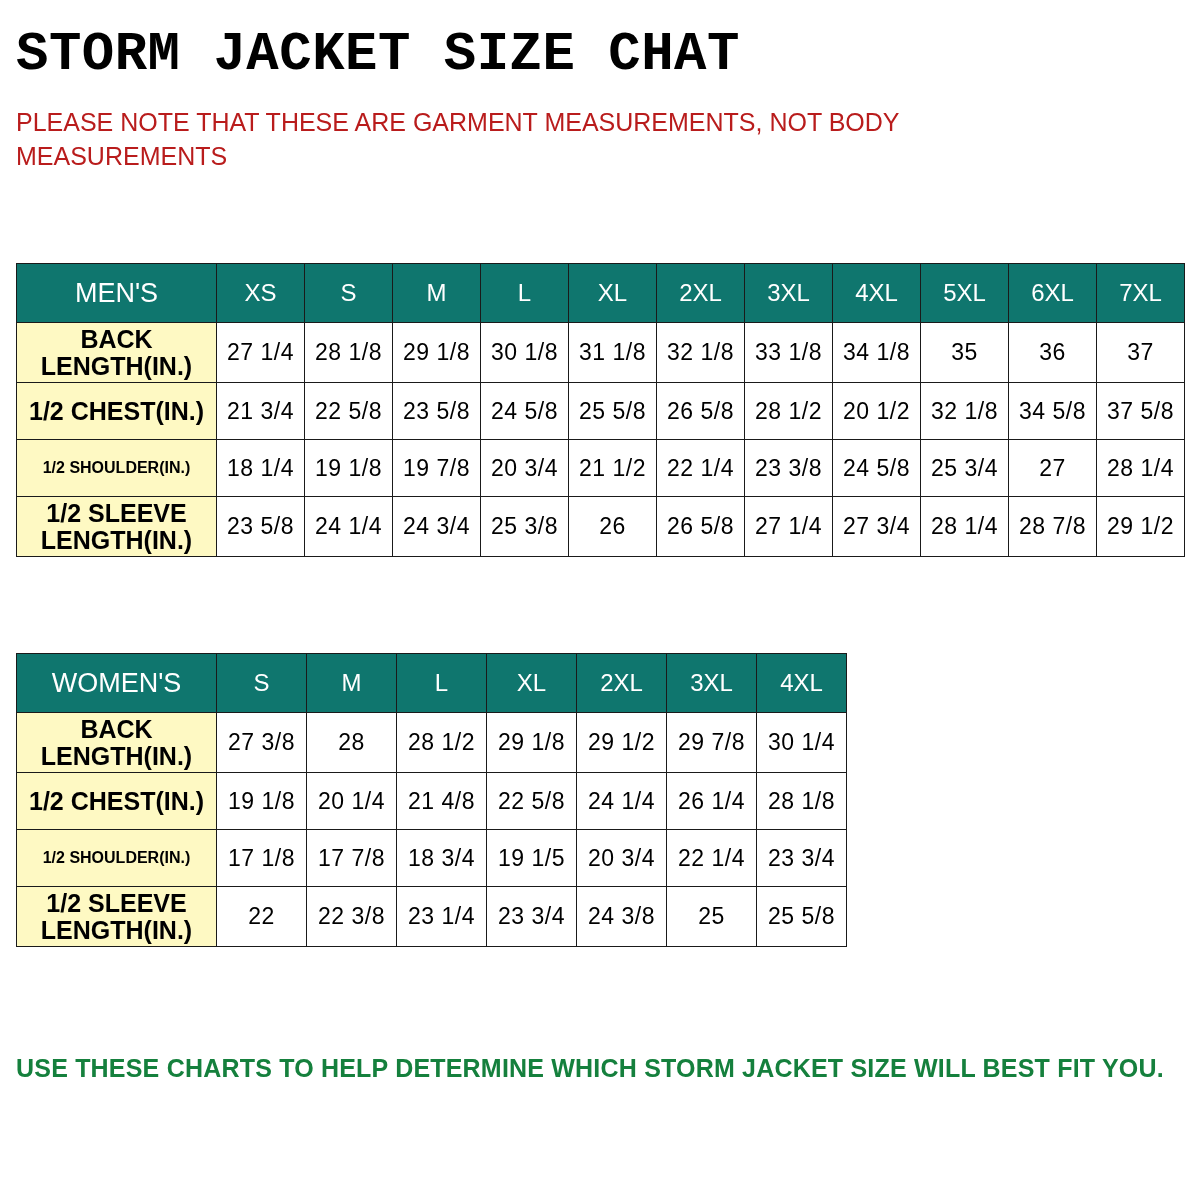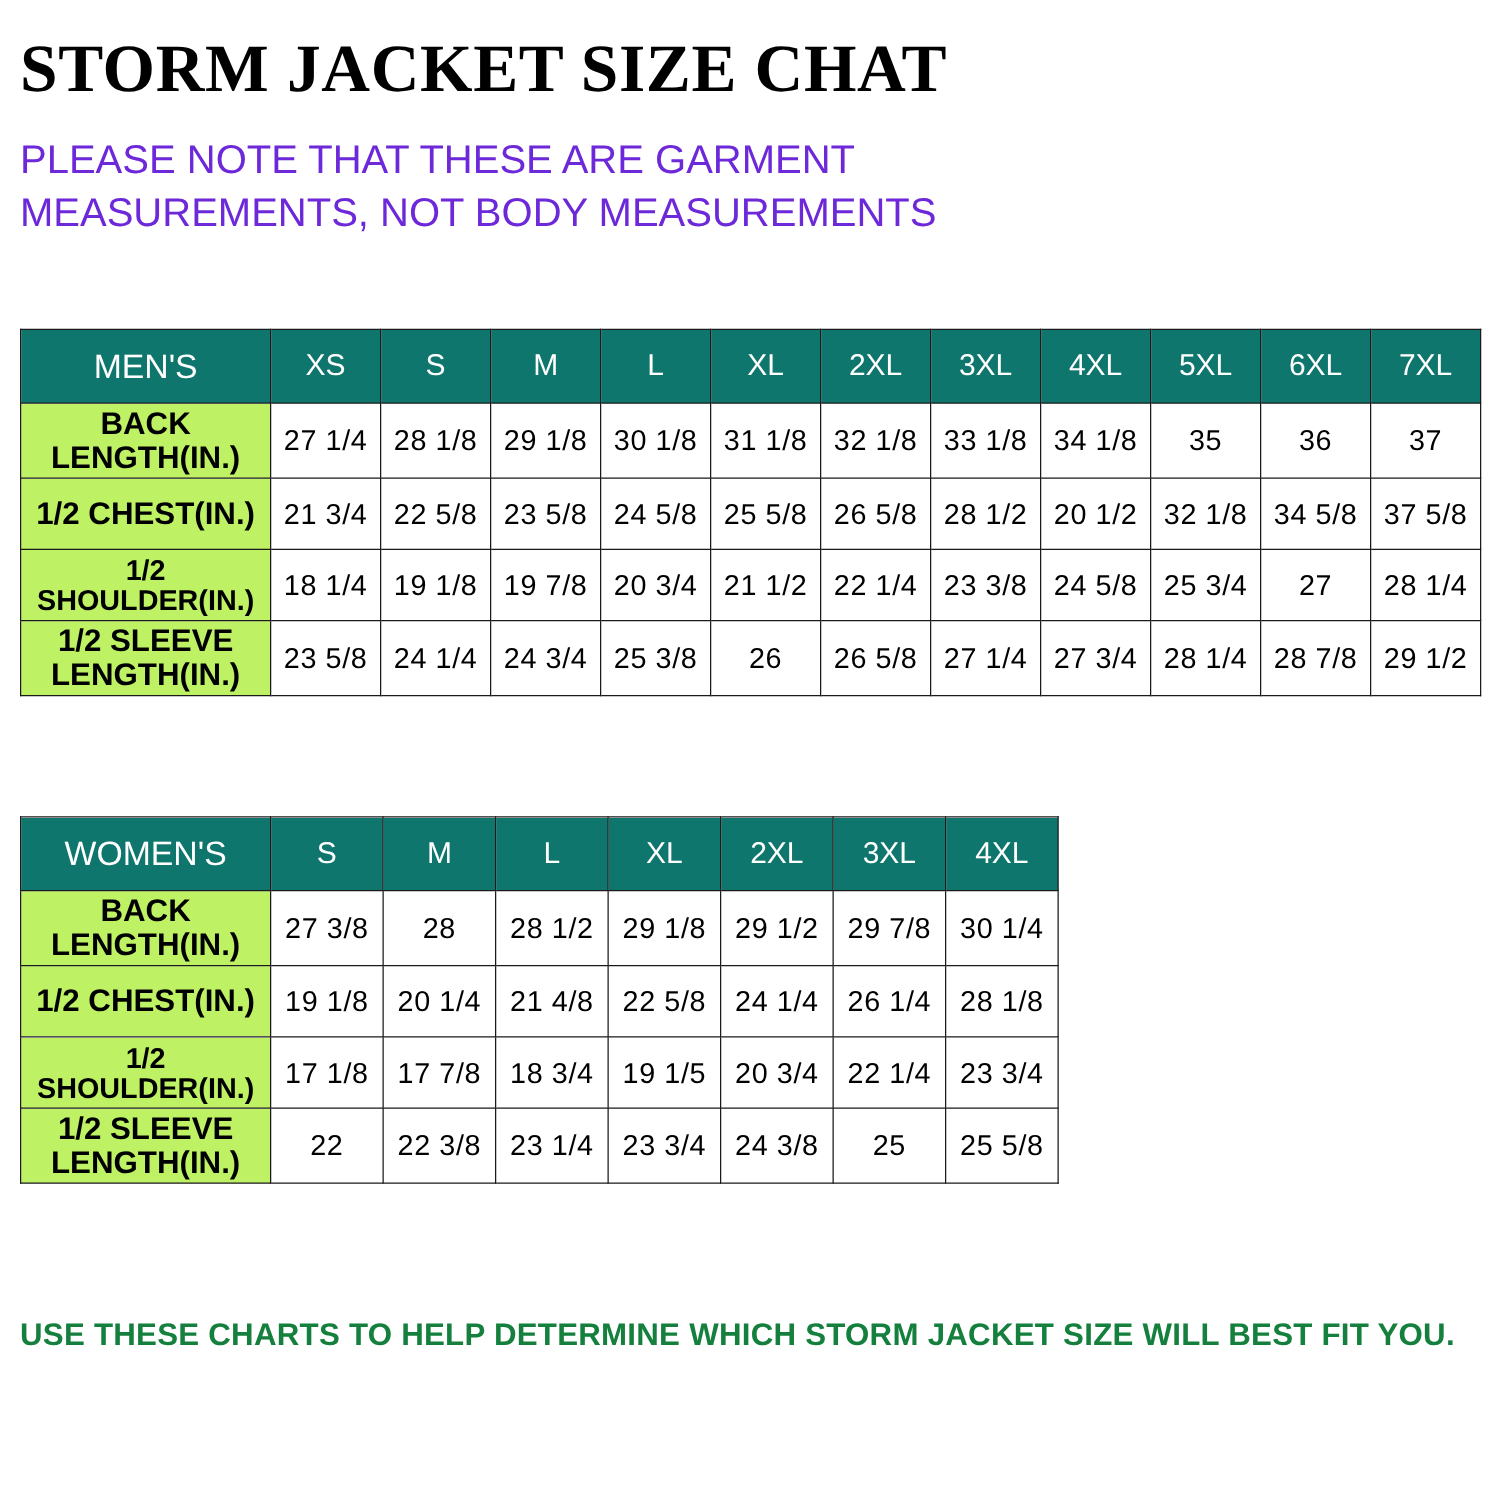--- a/index.html
+++ b/index.html
@@ -18,37 +18,37 @@
   .page {
     position: relative;
     width: 1200px;
     height: 1200px;
     box-sizing: border-box;
     padding: 0 16px;
   }
 
   
   .title {
-    font-family: Liberation Serif, serif;
+    font-family: Liberation Mono, monospace;
     font-size: 54px;
     font-weight: 700;
     letter-spacing: 0.5px;
     line-height: 1.0;
     color: #000000;
     margin: 0;
     padding-top: 28px;
     white-space: nowrap;
   }
 
   
   .note-top {
-    font-size: 32px;
+    font-size: 25px;
     font-weight: 400;
     line-height: 1.35;
-    color: #6d28d9;
+    color: #b91c1c;
     margin: 0;
     padding-top: 24px;
     max-width: 950px;
   }
 
   .note-bottom {
     position: absolute;
     left: 16px;
     top: 1054px;
     font-size: 25px;
@@ -86,30 +86,30 @@
     font-weight: 400;
     height: 58px;
   }
 
   .size-table thead th.corner {
     font-size: 27px;
     font-weight: 400;
   }
 
   .size-table tbody th.rowhead {
-    background: #bef264;
+    background: #fef9c3;
     color: #000000;
     font-size: 25px;
     font-weight: 700;
     line-height: 1.05;
     white-space: pre-line;
   }
 
   .size-table tbody th.rowhead.tight {
-    font-size: 23px;
+    font-size: 16px;
   }
 
   .size-table tbody td {
     background: #ffffff;
     font-size: 23px;
     font-weight: 400;
     letter-spacing: 0.5px;
   }
 
   .r-tall { height: 60px; }

